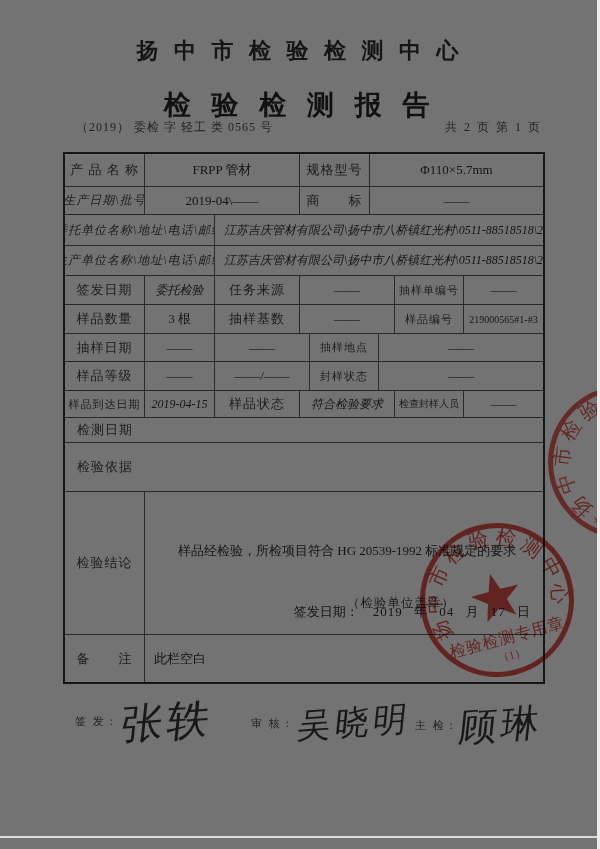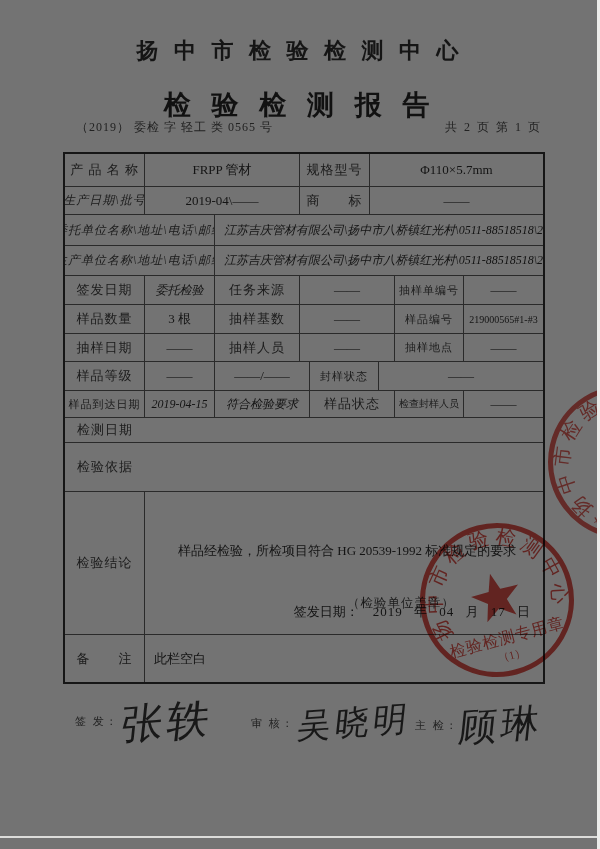--- a/index.html
+++ b/index.html
@@ -119,39 +119,38 @@
       <div class="td val w70">3 根</div>
       <div class="td lbl w85">抽样基数</div>
       <div class="td val w95">——</div>
       <div class="td lbl w69 fs11">样品编号</div>
       <div class="td val wfill fs10">219000565#1-#3</div>
     </div>
 
     <div class="tr" style="height:28px">
       <div class="td lbl w80">抽样日期</div>
       <div class="td val w70">——</div>
-      <div class="td lbl w85">抽样人员</div>
       <div class="td val w95">——</div>
       <div class="td lbl w69 fs11">抽样地点</div>
       <div class="td val wfill">——</div>
     </div>
 
     <div class="tr" style="height:29px">
       <div class="td lbl w80">样品等级</div>
       <div class="td val w70">——</div>
       <div class="td val w95">——/——</div>
       <div class="td lbl w69 fs11">封样状态</div>
       <div class="td val wfill">——</div>
     </div>
 
     <div class="tr" style="height:27px">
       <div class="td lbl w80 fs11">样品到达日期</div>
       <div class="td val w70 fs12">2019-04-15</div>
+      <div class="td lbl w85">样品状态</div>
       <div class="td val w95 fs12">符合检验要求</div>
-      <div class="td lbl w85">样品状态</div>
       <div class="td lbl w69 fs10">检查封样人员</div>
       <div class="td val wfill">——</div>
     </div>
 
     <div class="tr" style="height:25px">
       <div class="td lbl w80">检测日期</div>
     </div>
 
     <div class="tr" style="height:49px">
       <div class="td lbl w80">检验依据</div>

